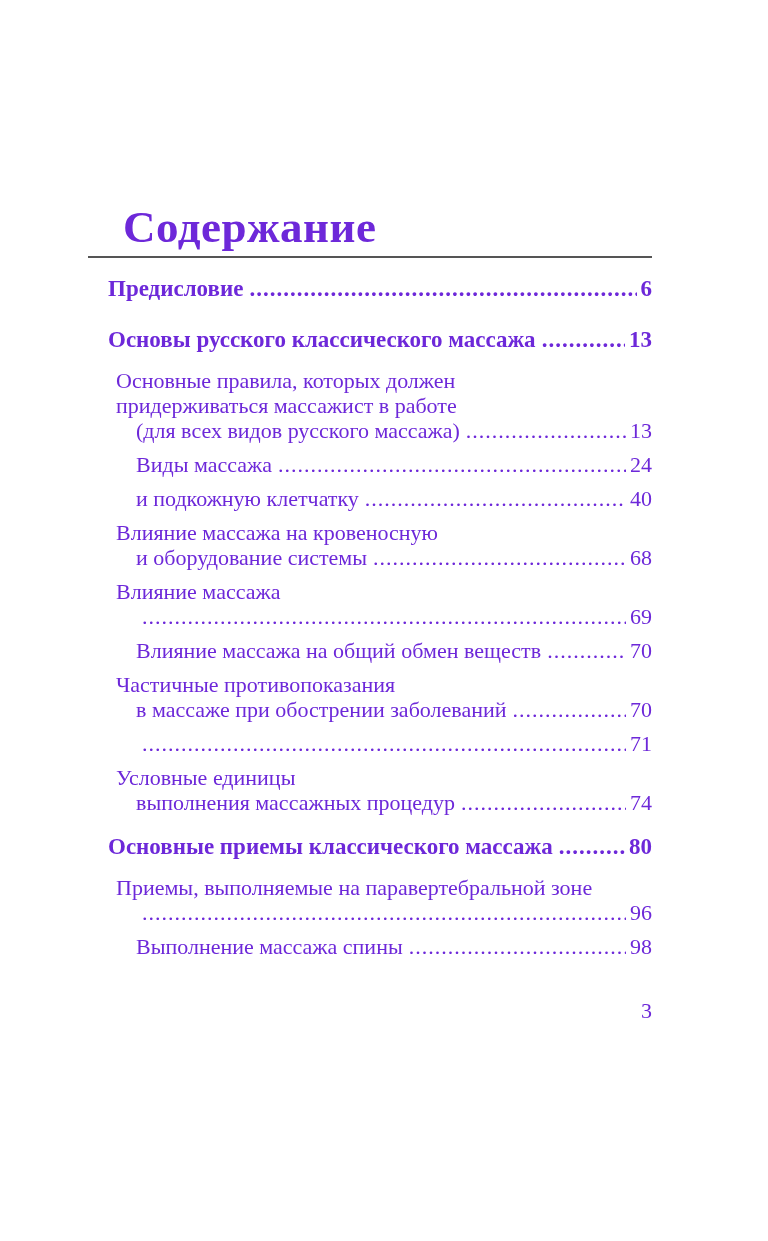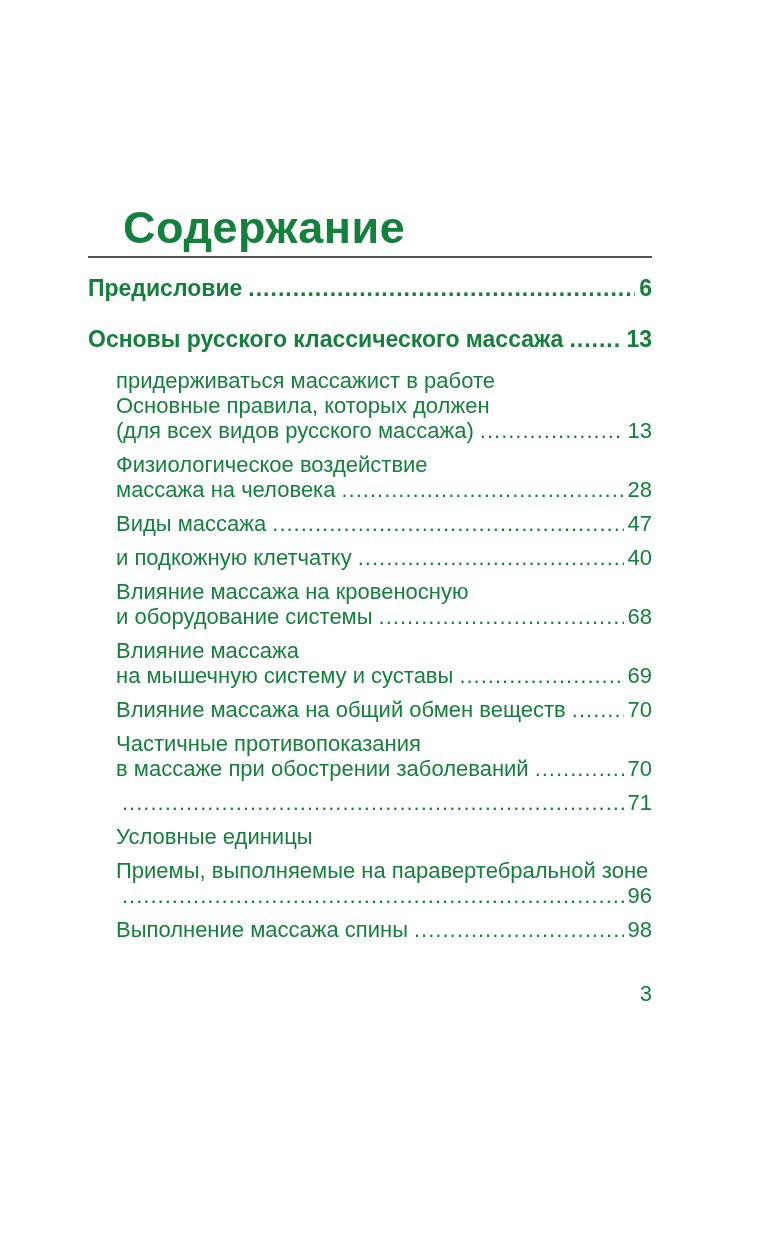--- a/index.html
+++ b/index.html
@@ -6,22 +6,22 @@
     margin: 0;
     padding: 0;
     background: #ffffff;
   }
   .page {
     position: relative;
     width: 768px;
     height: 1241px;
     box-sizing: border-box;
     background: #ffffff;
-    color: #15803d;
-    font-family: Liberation Sans, sans-serif;
+    color: #6d28d9;
+    font-family: Liberation Serif, serif;
     padding: 205px 116px 16px 88px;
     overflow: hidden;
   }
   .toc-header { margin: 0; }
   .page-title {
     font-size: 45px;
     line-height: 45px;
     font-weight: bold;
     margin: 0 0 0 35px;
     letter-spacing: 0.5px;
@@ -42,20 +42,21 @@
   .entry.level-chapter {
     font-weight: bold;
     font-size: 23px;
     margin-top: 10px;
     margin-bottom: 16px;
   }
   .entry.level-section { margin-left: 28px; }
   .entry-line.last {
     display: flex;
     align-items: flex-end;
+    margin-left: 20px;
   }
   .line-text { white-space: nowrap; }
   .dots {
     flex: 1 1 auto;
     min-width: 0;
     overflow: hidden;
     white-space: nowrap;
     margin-left: 6px;
     margin-right: 4px;
   }
@@ -89,62 +90,53 @@
         </div>
       </div>
       <div class="entry level-chapter">
         <div class="entry-line last">
           <span class="line-text">Основы русского классического массажа</span>
           <span class="dots"></span>
           <span class="pagenum">13</span>
         </div>
       </div>
       <div class="entry level-section">
+        <div class="entry-line"><span class="line-text">Основные правила, которых должен</span></div>
         <div class="entry-line"><span class="line-text">придерживаться массажист в работе</span></div>
-        <div class="entry-line"><span class="line-text">Основные правила, которых должен</span></div>
         <div class="entry-line last">
           <span class="line-text">(для всех видов русского массажа)</span>
           <span class="dots"></span>
           <span class="pagenum">13</span>
         </div>
       </div>
       <div class="entry level-section">
-        <div class="entry-line"><span class="line-text">Физиологическое воздействие</span></div>
-        <div class="entry-line last">
-          <span class="line-text">массажа на человека</span>
-          <span class="dots"></span>
-          <span class="pagenum">28</span>
-        </div>
-      </div>
-      <div class="entry level-section">
         <div class="entry-line last">
           <span class="line-text">Виды массажа</span>
           <span class="dots"></span>
-          <span class="pagenum">47</span>
+          <span class="pagenum">24</span>
         </div>
       </div>
       <div class="entry level-section">
         <div class="entry-line last">
           <span class="line-text">и подкожную клетчатку</span>
           <span class="dots"></span>
           <span class="pagenum">40</span>
         </div>
       </div>
       <div class="entry level-section">
         <div class="entry-line"><span class="line-text">Влияние массажа на кровеносную</span></div>
         <div class="entry-line last">
           <span class="line-text">и оборудование системы</span>
           <span class="dots"></span>
           <span class="pagenum">68</span>
         </div>
       </div>
       <div class="entry level-section">
         <div class="entry-line"><span class="line-text">Влияние массажа</span></div>
         <div class="entry-line last">
-          <span class="line-text">на мышечную систему и суставы</span>
           <span class="dots"></span>
           <span class="pagenum">69</span>
         </div>
       </div>
       <div class="entry level-section">
         <div class="entry-line last">
           <span class="line-text">Влияние массажа на общий обмен веществ</span>
           <span class="dots"></span>
           <span class="pagenum">70</span>
         </div>
@@ -158,20 +150,32 @@
         </div>
       </div>
       <div class="entry level-section">
         <div class="entry-line last">
           <span class="dots"></span>
           <span class="pagenum">71</span>
         </div>
       </div>
       <div class="entry level-section">
         <div class="entry-line"><span class="line-text">Условные единицы</span></div>
+        <div class="entry-line last">
+          <span class="line-text">выполнения массажных процедур</span>
+          <span class="dots"></span>
+          <span class="pagenum">74</span>
+        </div>
+      </div>
+      <div class="entry level-chapter">
+        <div class="entry-line last">
+          <span class="line-text">Основные приемы классического массажа</span>
+          <span class="dots"></span>
+          <span class="pagenum">80</span>
+        </div>
       </div>
       <div class="entry level-section">
         <div class="entry-line"><span class="line-text">Приемы, выполняемые на паравертебральной зоне</span></div>
         <div class="entry-line last">
           <span class="dots"></span>
           <span class="pagenum">96</span>
         </div>
       </div>
       <div class="entry level-section">
         <div class="entry-line last">

